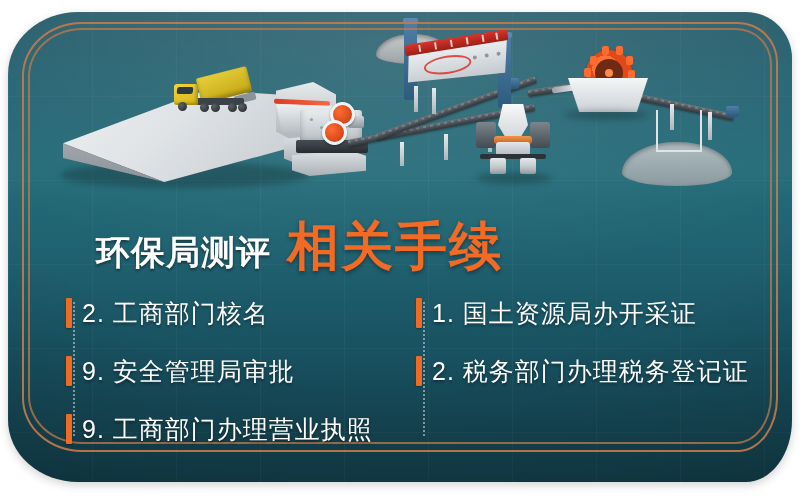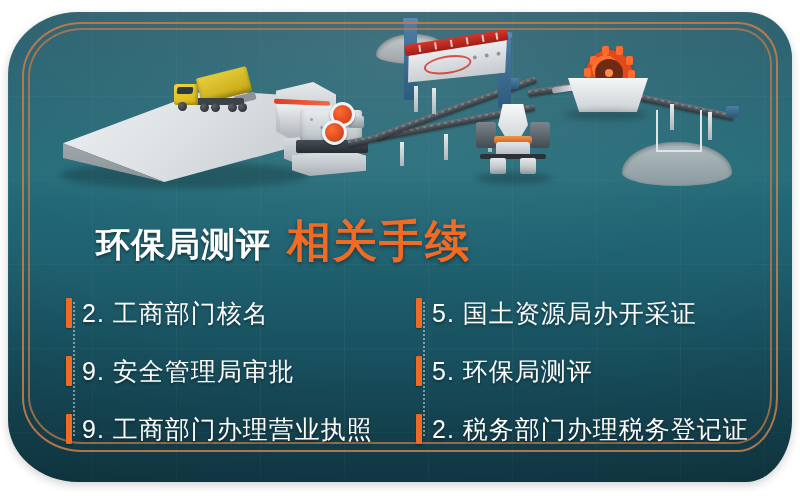--- a/index.html
+++ b/index.html
@@ -153,21 +153,21 @@
   .washer .chute{position:absolute;left:-12px;top:34px;width:22px;height:6px;
     background:linear-gradient(90deg,#9aa2a8,#dfe3e6);transform:rotate(-8deg);border-radius:2px;}
 
   
   .scaf{position:absolute;border:2px solid #dfe4e7;border-top:none;}
 
   
   .title{position:absolute;left:88px;top:200px;height:46px;display:flex;align-items:baseline;gap:16px;}
   .t-white{font-size:34px;font-weight:bold;color:#ffffff;letter-spacing:1px;
     text-shadow:0 2px 3px rgba(0,0,0,.45);}
-  .t-orange{font-size:44px;font-weight:bold;color:#f26a23;letter-spacing:2px;
+  .t-orange{font-size:52px;font-weight:bold;color:#f26a23;letter-spacing:2px;
     text-shadow:0 2px 4px rgba(0,0,0,.40);}
 
   .cols{position:absolute;left:58px;top:272px;width:700px;display:flex;}
   .col{position:relative;width:350px;}
   .dotline{position:absolute;left:7px;top:18px;bottom:22px;width:0;
     border-left:2px dotted rgba(255,255,255,.45);}
   .item{position:relative;height:58px;display:flex;align-items:center;z-index:2;}
   .bullet{width:6px;height:30px;background:#ef6a22;border-radius:1px;flex:none;
     box-shadow:0 1px 2px rgba(0,0,0,.35);}
   .itext{margin-left:10px;font-size:25px;color:#ffffff;letter-spacing:1px;
@@ -310,25 +310,21 @@
         <div class="item">
           <span class="bullet"></span>
           <span class="itext">9. 工商部门办理营业执照</span>
         </div>
       </div>
 
       <div class="col">
         <div class="dotline"></div>
         <div class="item">
           <span class="bullet"></span>
-          <span class="itext">5. 国土资源局办开采证</span>
-        </div>
-        <div class="item">
-          <span class="bullet"></span>
-          <span class="itext">5. 环保局测评</span>
+          <span class="itext">1. 国土资源局办开采证</span>
         </div>
         <div class="item">
           <span class="bullet"></span>
           <span class="itext">2. 税务部门办理税务登记证</span>
         </div>
       </div>
 
     </div>
 
     <div class="cu1"></div>

